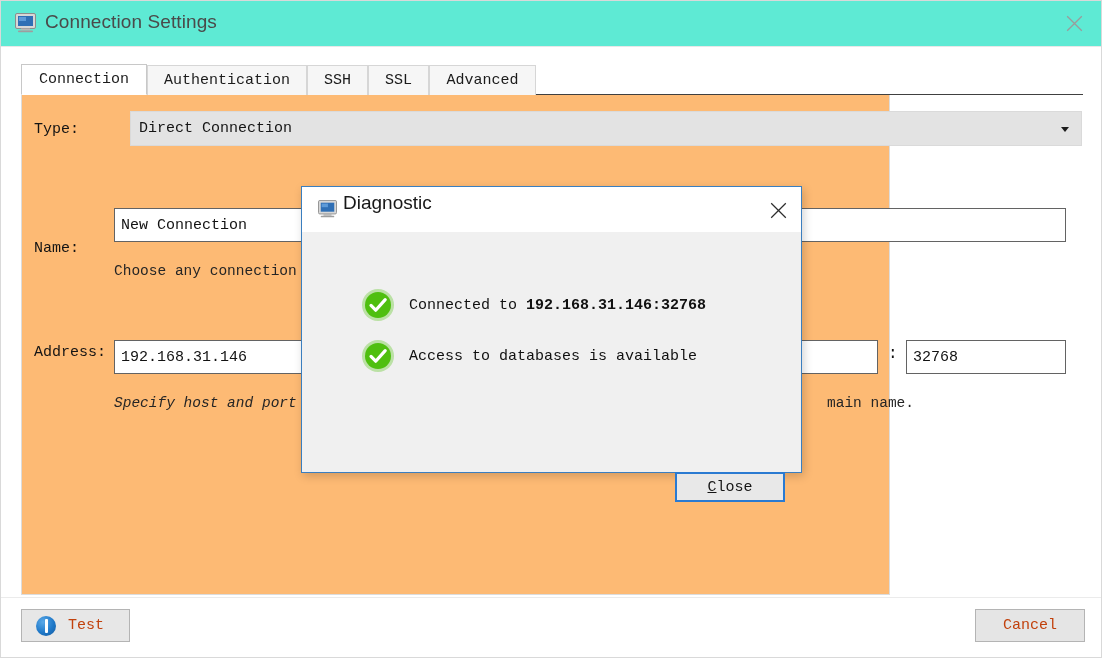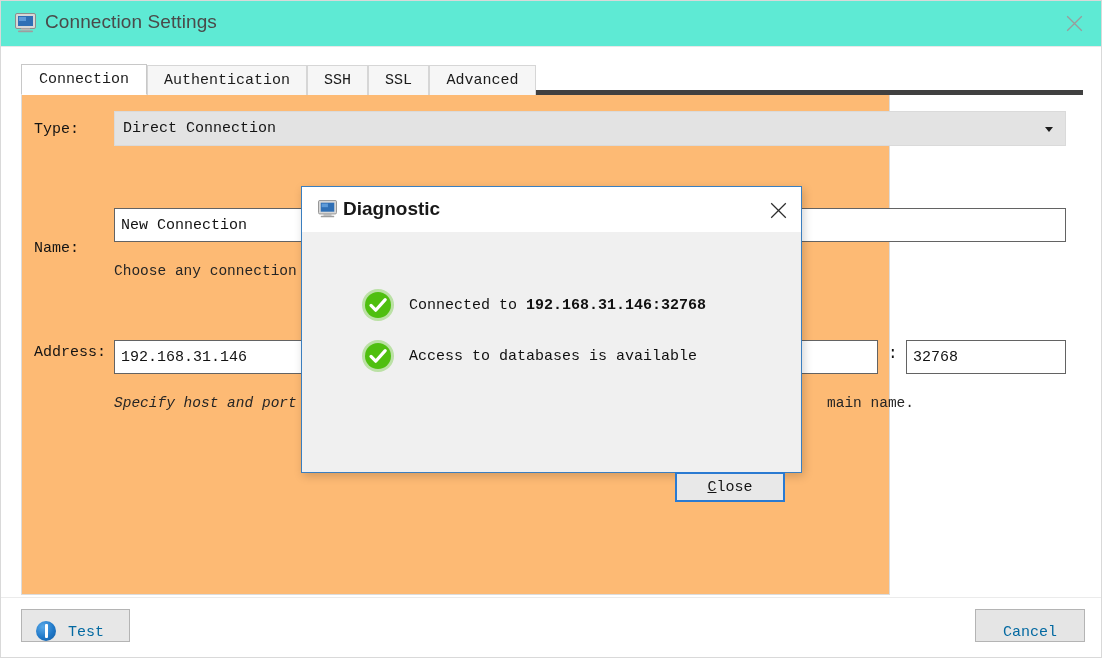--- a/index.html
+++ b/index.html
@@ -57,21 +57,21 @@
     cursor: default;
   }
   .win-close svg { display: block; }
 
   
   .tabstrip {
     position: absolute;
     left: 20px; top: 64px;
     width: 1062px;
     height: 30px;
-    border-bottom: 5px solid #404040;
+    border-bottom: 1px solid #404040;
     box-sizing: border-box;
   }
   .tab {
     position: absolute;
     top: 0;
     height: 30px;
     box-sizing: border-box;
     background: #f6f6f6;
     border-left: 1px solid #d6d6d6;
     border-right: 1px solid #d6d6d6;
@@ -178,23 +178,23 @@
     height: 62px;
     background: #ffffff;
     border-top: 1px solid #ebebeb;
   }
   .btn {
     position: absolute;
     box-sizing: border-box;
     background: #e5e5e5;
     border: 1px solid #b4b4b4;
     font-size: 15px;
-    color: #0369a1;
-    display: flex;
-    align-items: flex-end;
+    color: #c2410c;
+    display: flex;
+    align-items: center;
     justify-content: center;
     cursor: default;
     white-space: nowrap;
   }
   .btn-test {
     justify-content: flex-start;
     padding-left: 14px;
     background: #e7e7e7;
   }
   .info-icon {
@@ -235,26 +235,25 @@
     background: #ffffff;
     box-sizing: border-box;
   }
   .dlg-icon {
     position: absolute;
     left: 16px; top: 13px;
     width: 19px; height: 18px;
   }
   .dlg-title-text {
     position: absolute;
-    left: 41px; top: 11px;
+    left: 41px; top: 5px;
     font-family: "Liberation Sans", "DejaVu Sans", sans-serif;
     font-size: 19px;
     color: #181818;
     white-space: nowrap;
-    font-weight: bold;
   }
   .dlg-close {
     position: absolute;
     right: 6px; top: 8px;
     width: 34px; height: 30px;
     display: flex; align-items: center; justify-content: center;
     cursor: default;
   }
   .dlg-body {
     position: absolute;
@@ -337,21 +336,21 @@
       <span>SSL</span>
     </div>
     <div class="tab" style="left:408px; width:107px;">
       <span>Advanced</span>
     </div>
   </div>
 
   <div class="panel">
 
     <span class="lbl" style="left:12px; top:26px;">Type:</span>
-    <div class="combo" style="left:92px; top:16px; width:952px; height:35px;">
+    <div class="combo" style="left:108px; top:16px; width:952px; height:35px;">
       <span class="val">Direct Connection</span>
       <span class="arrow"></span>
     </div>
 
     <span class="lbl" style="left:12px; top:117px;margin-top:28px;">Name:</span>
     <div class="tbox" style="left:92px; top:113px; width:952px; height:34px;">
       <span class="val">New Connection</span>
     </div>
     <span class="hint" style="left:92px; top:168px;">Choose any connection</span>
 

